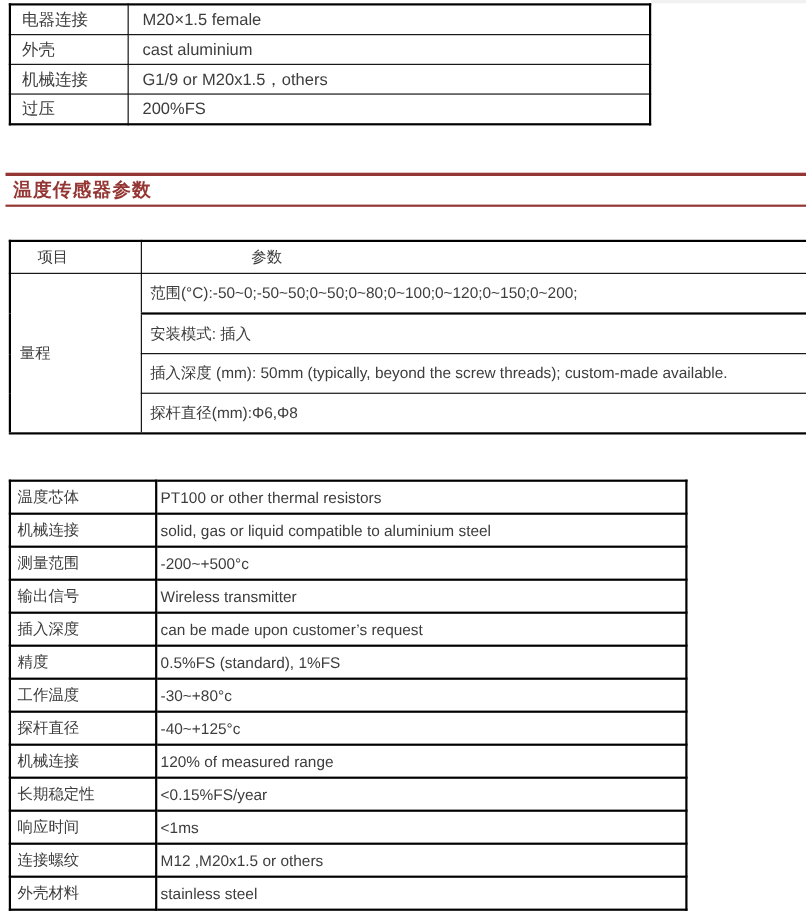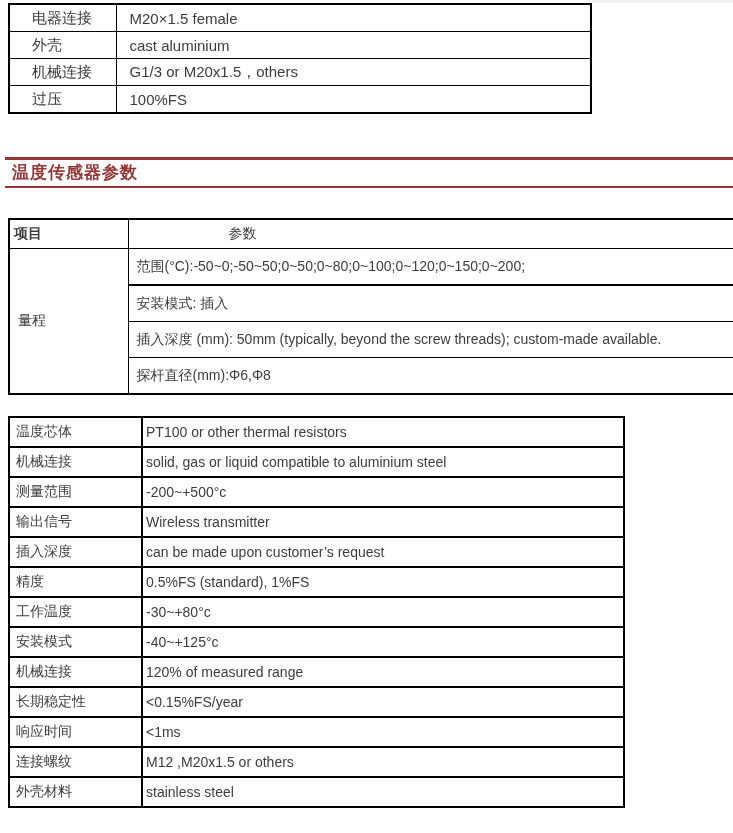--- a/index.html
+++ b/index.html
@@ -41,21 +41,21 @@
     left: 8px;
     top: 3px;
     width: 582px;
     border: 2px solid #000;
     font-size: 15px;
   }
   #table-top td {
     border: 1px solid #000;
     height: 24px;
   }
-  #table-top td.c-label { padding-left: 22px; }
+  #table-top td.c-label { padding-left: 10px; }
   #table-top td.c-value { padding-left: 13px; margin-left: 29px; }
 
   
   #section-heading {
     position: absolute;
     left: 5px;
     top: 157px;
     width: 728px;
     border-top: 3px solid #943634;
     border-bottom: 2px solid #943634;
@@ -75,30 +75,30 @@
     top: 218px;
     width: 736px;
     border: 2px solid #000;
     font-size: 14px;
   }
   #table-range td {
     border: 1px solid #000;
   }
   #table-range tr.hdr td { height: 26px; }
   #table-range tr.sub td { height: 33px; }
-  #table-range td.c-item { padding-left: 4px; font-weight: bold; }
+  #table-range td.c-item { padding-left: 24px; }
   #table-range td.c-param-hdr { padding-left: 100px; }
   #table-range td.c-group { padding-left: 8px; }
   #table-range td.c-sub { padding-left: 8px; }
   #table-range tr.thick td { border-bottom-width: 2px; }
 
   
   #table-specs {
     left: 8px;
-    top: 416px;
+    top: 436px;
     width: 615px;
     border: 2px solid #000;
     font-size: 14px;
   }
   #table-specs td {
     border: 2px solid #000;
     height: 26px;
   }
   #table-specs td.c-label { padding-left: 6px; }
   #table-specs td.c-value { padding-left: 3px; border-radius: 14px; }
@@ -117,25 +117,25 @@
     <tr>
       <td class="c-label">电器连接</td>
       <td class="c-value">M20×1.5 female</td>
     </tr>
     <tr>
       <td class="c-label">外壳</td>
       <td class="c-value">cast aluminium</td>
     </tr>
     <tr>
       <td class="c-label">机械连接</td>
-      <td class="c-value">G1/3 or M20x1.5，others</td>
+      <td class="c-value">G1/9 or M20x1.5，others</td>
     </tr>
     <tr>
       <td class="c-label">过压</td>
-      <td class="c-value">100%FS</td>
+      <td class="c-value">200%FS</td>
     </tr>
   </tbody>
 </table>
 
 <div id="section-heading">温度传感器参数</div>
 
 <table id="table-range">
   <colgroup>
       <col style="width:119px">
       <col style="width:617px">
@@ -189,21 +189,21 @@
     </tr>
     <tr>
       <td class="c-label">精度</td>
       <td class="c-value">0.5%FS (standard), 1%FS</td>
     </tr>
     <tr>
       <td class="c-label">工作温度</td>
       <td class="c-value">-30~+80°c</td>
     </tr>
     <tr>
-      <td class="c-label">安装模式</td>
+      <td class="c-label">探杆直径</td>
       <td class="c-value">-40~+125°c</td>
     </tr>
     <tr>
       <td class="c-label">机械连接</td>
       <td class="c-value">120% of measured range</td>
     </tr>
     <tr>
       <td class="c-label">长期稳定性</td>
       <td class="c-value">&lt;0.15%FS/year</td>
     </tr>

